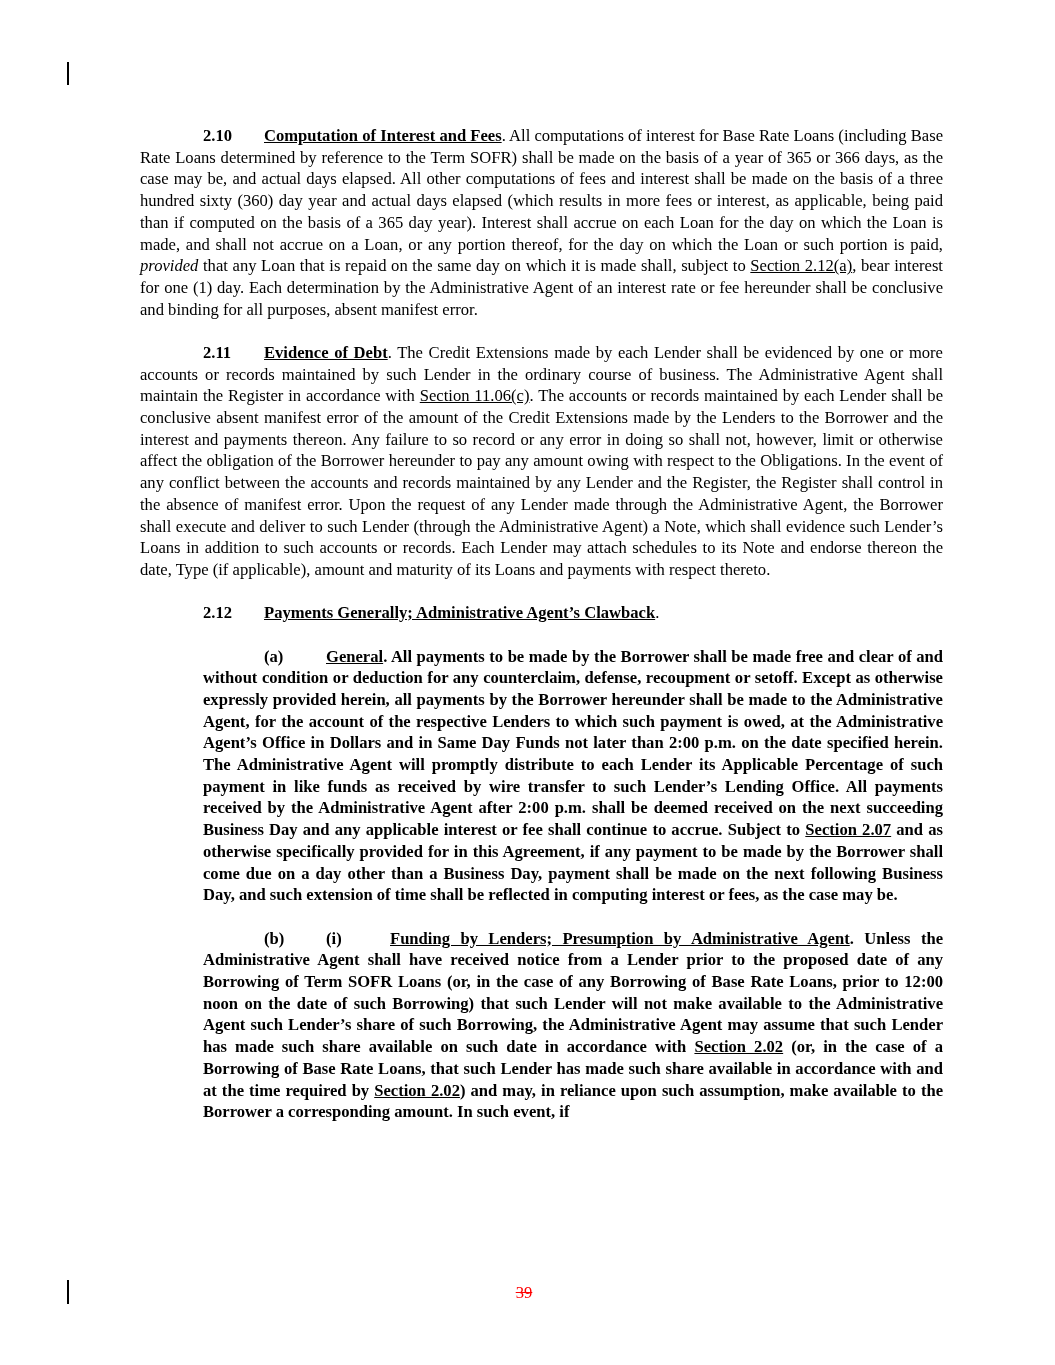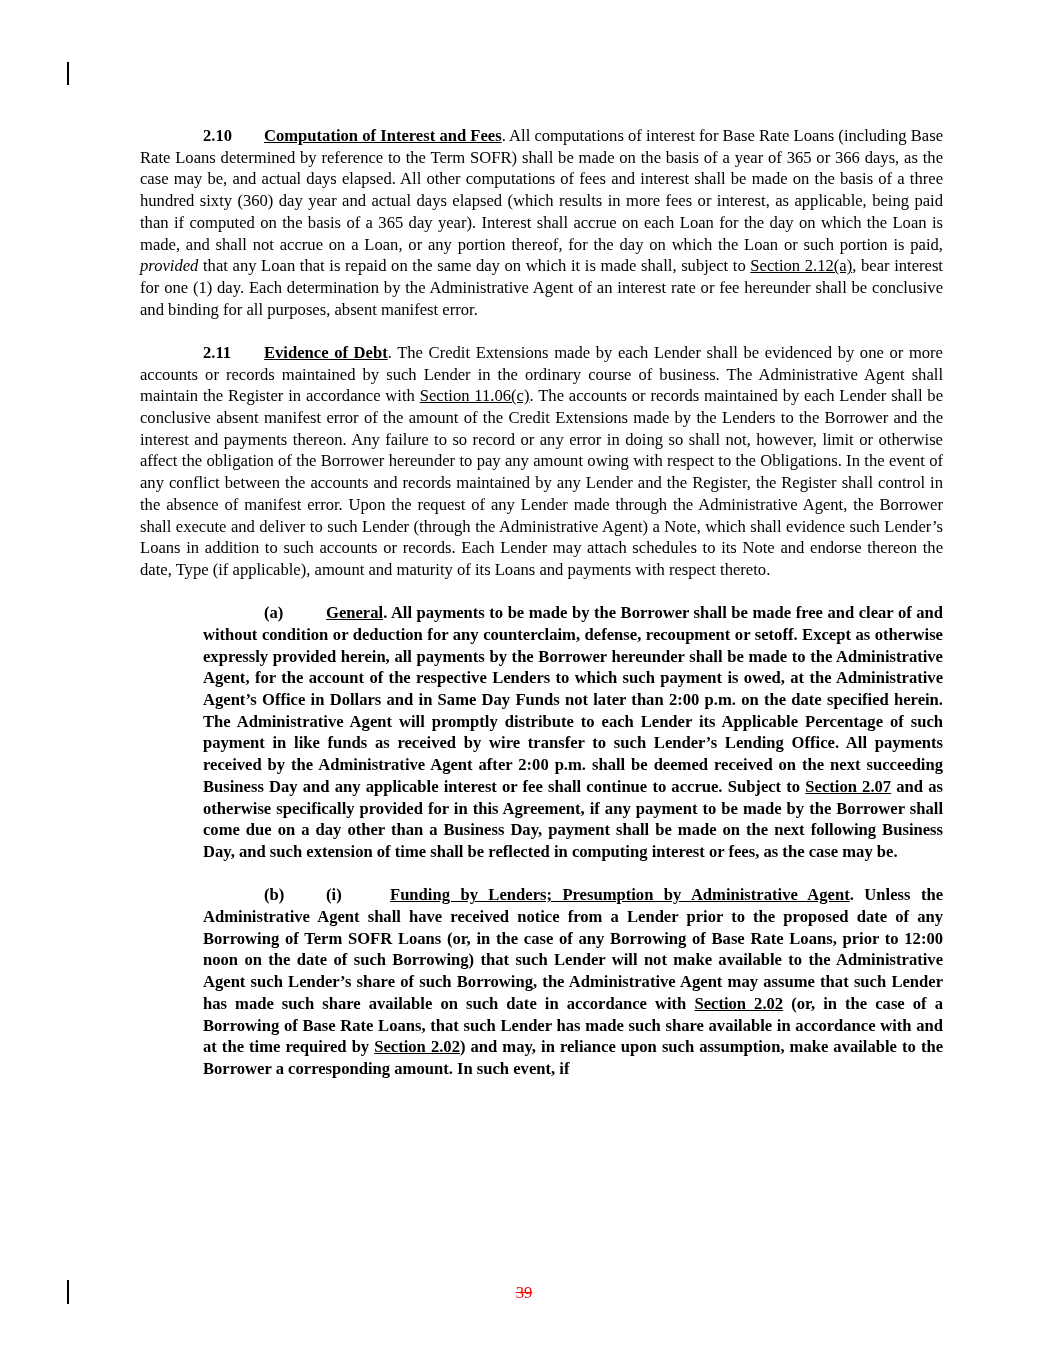--- a/index.html
+++ b/index.html
@@ -90,20 +90,21 @@
 
 <div class="change-bar top"></div>
 <div class="change-bar bottom"></div>
 
 <div class="page">
 
   <p class="sec"><span class="sec-num">2.10</span><span class="sec-title">Computation of Interest and Fees</span><span>.  All computations of interest for Base Rate Loans (including Base Rate Loans determined by reference to the Term SOFR) shall be made on the basis of a year of 365 or 366 days, as the case may be, and actual days elapsed.  All other computations of fees and interest shall be made on the basis of a three hundred sixty (360) day year and actual days elapsed (which results in more fees or interest, as applicable, being paid than if computed on the basis of a 365 day year). Interest shall accrue on each Loan for the day on which the Loan is made, and shall not accrue on a Loan, or any portion thereof, for the day on which the Loan or such portion is paid, </span><span class="i">provided</span><span> that any Loan that is repaid on the same day on which it is made shall, subject to </span><span class="u">Section 2.12(a)</span><span>, bear interest for one (1) day.  Each determination by the Administrative Agent of an interest rate or fee hereunder shall be conclusive and binding for all purposes, absent manifest error.</span></p>
 
   <p class="sec"><span class="sec-num">2.11</span><span class="sec-title">Evidence of Debt</span><span>.  The Credit Extensions made by each Lender shall be evidenced by one or more accounts or records maintained by such Lender in the ordinary course of business.  The Administrative Agent shall maintain the Register in accordance with </span><span class="u">Section 11.06(c)</span><span>.  The accounts or records maintained by each Lender shall be conclusive absent manifest error of the amount of the Credit Extensions made by the Lenders to the Borrower and the interest and payments thereon.  Any failure to so record or any error in doing so shall not, however, limit or otherwise affect the obligation of the Borrower hereunder to pay any amount owing with respect to the Obligations.  In the event of any conflict between the accounts and records maintained by any Lender and the Register, the Register shall control in the absence of manifest error.  Upon the request of any Lender made through the Administrative Agent, the Borrower shall execute and deliver to such Lender (through the Administrative Agent) a Note, which shall evidence such Lender’s Loans in addition to such accounts or records.  Each Lender may attach schedules to its Note and endorse thereon the date, Type (if applicable), amount and maturity of its Loans and payments with respect thereto.</span></p>
 
+  <p class="heading-only"><span class="sec-num">2.12</span><span class="sec-title">Payments Generally; Administrative Agent’s Clawback</span><span>.</span></p>
 
   <p class="sub"><span class="sub-label">(a)</span><span class="u">General</span><span>.  All payments to be made by the Borrower shall be made free and clear of and without condition or deduction for any counterclaim, defense, recoupment or setoff.  Except as otherwise expressly provided herein, all payments by the Borrower hereunder shall be made to the Administrative Agent, for the account of the respective Lenders to which such payment is owed, at the Administrative Agent’s Office in Dollars and in Same Day Funds not later than 2:00 p.m. on the date specified herein.  The Administrative Agent will promptly distribute to each Lender its Applicable Percentage of such payment in like funds as received by wire transfer to such Lender’s Lending Office.  All payments received by the Administrative Agent after 2:00 p.m. shall be deemed received on the next succeeding Business Day and any applicable interest or fee shall continue to accrue.  Subject to </span><span class="u">Section 2.07</span><span> and as otherwise specifically provided for in this Agreement, if any payment to be made by the Borrower shall come due on a day other than a Business Day, payment shall be made on the next following Business Day, and such extension of time shall be reflected in computing interest or fees, as the case may be.</span></p>
 
   <p class="sub"><span class="sub-label">(b)</span><span class="sub-label2">(i)</span><span class="u">Funding by Lenders; Presumption by Administrative Agent</span><span>.  Unless the Administrative Agent shall have received notice from a Lender prior to the proposed date of any Borrowing of Term SOFR Loans (or, in the case of any Borrowing of Base Rate Loans, prior to 12:00 noon on the date of such Borrowing) that such Lender will not make available to the Administrative Agent such Lender’s share of such Borrowing, the Administrative Agent may assume that such Lender has made such share available on such date in accordance with </span><span class="u">Section 2.02</span><span> (or, in the case of a Borrowing of Base Rate Loans, that such Lender has made such share available in accordance with and at the time required by </span><span class="u">Section 2.02</span><span>) and may, in reliance upon such assumption, make available to the Borrower a corresponding amount.  In such event, if</span></p>
 
 </div>
 
 <div class="page-number" style="color: rgb(255, 0, 0);">39</div>
 
 </body></html>

